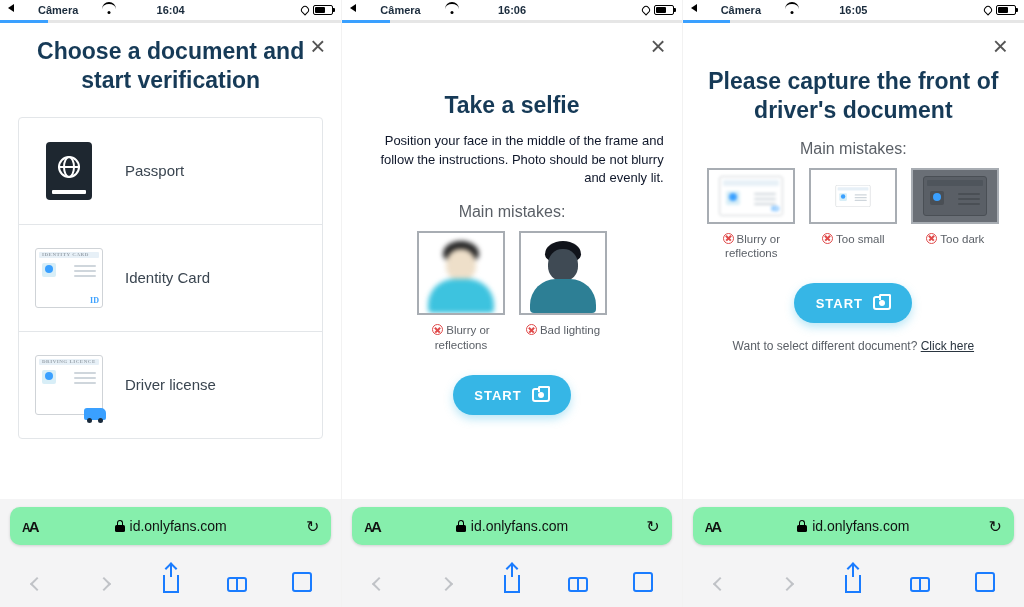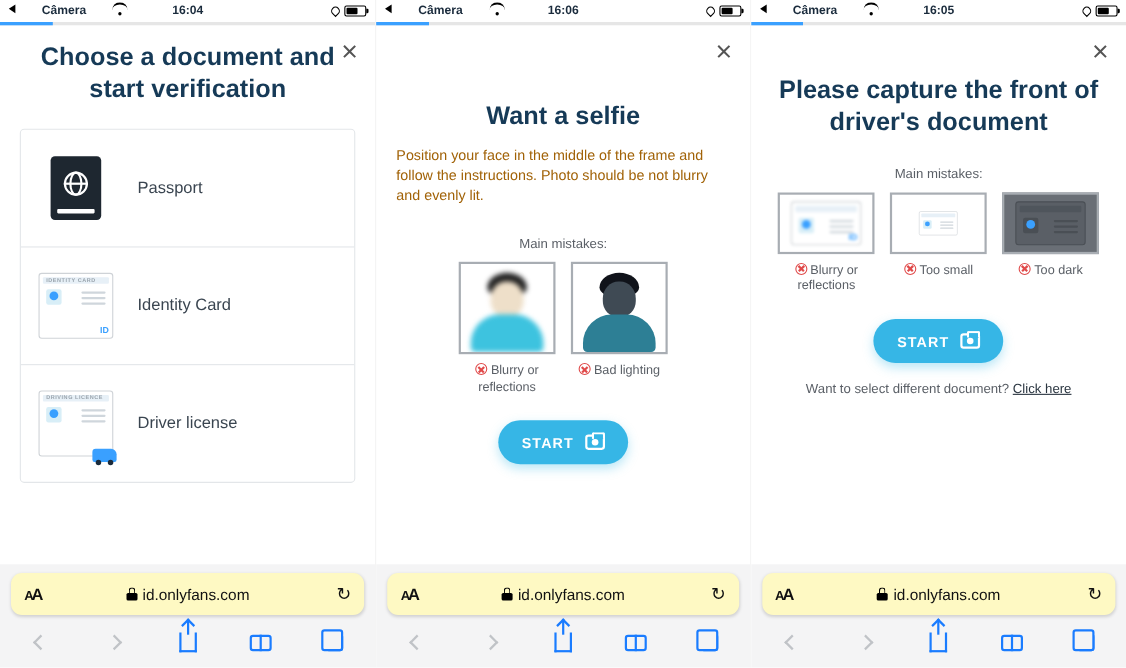--- a/index.html
+++ b/index.html
@@ -21,22 +21,22 @@
   .batt::after { content:""; position:absolute; right:-3px; top:2px; width:2px; height:4px; background:#000; border-radius:0 1px 1px 0; }
   .batt .lvl { position:absolute; left:1px; top:1px; bottom:1px; width:55%; background:#000; border-radius:1px; }
   .loc-ic { width:8px; height:8px; border:1px solid #000; border-radius:50% 50% 50% 0; transform:rotate(-45deg); }
   .progress { height:3px; background:#e6e6e6; position:relative; }
   .progress > span { display:block; height:100%; background:#3aa0ff; }
 
   
   .content { flex:1 1 auto; padding: 10px 18px 0 18px; overflow:hidden; position:relative; }
   .close { position:absolute; top:10px; right:16px; font-size:26px; font-weight:300; color:#555; cursor:pointer; line-height:1; }
   h1 { font-size:23px; font-weight:700; color:#163a57; text-align:center; line-height:1.25; margin-top:4px; }
-  .sub { font-size:13px; color:#a16207; text-align:left; margin-top:12px; line-height:1.45; }
-  .mistakes-label { font-size:12px; color:#5a5f66; text-align:center; margin-top:26px; }
+  .sub { font-size:13px; color:#0f172a; text-align:right; margin-top:12px; line-height:1.45; }
+  .mistakes-label { font-size:16px; color:#5a5f66; text-align:center; margin-top:15px; }
 
   
   .doclist { margin-top:22px; border:1px solid #e3e6e9; border-radius:4px; }
   .docitem { display:flex; align-items:center; gap:20px; padding:26px 14px; border-bottom:1px solid #e3e6e9; cursor:pointer; }
   .docitem:last-child { border-bottom:none; }
   .docitem .lbl { font-size:15px; color:#3a4550; }
   .docicon { width:72px; height:54px; display:flex; align-items:center; justify-content:center; }
 
   
   .tiles { display:flex; justify-content:center; gap:14px; margin-top:10px; }
@@ -80,38 +80,38 @@
   .idcard.darkcard .idphoto { background:#4a4f55; }
 
   
   .passport { width:46px; height:58px; background:#1e2730; border-radius:4px; position:relative; }
   .passport .globe { position:absolute; left:50%; top:44%; transform:translate(-50%,-50%); width:22px; height:22px; border:2px solid #fff; border-radius:50%; }
   .passport .globe::before{content:"";position:absolute;left:50%;top:-2px;bottom:-2px;width:8px;transform:translateX(-50%);border:2px solid #fff;border-radius:50%;}
   .passport .globe::after{content:"";position:absolute;left:-2px;right:-2px;top:50%;height:2px;background:#fff;transform:translateY(-50%);}
   .passport .strip { position:absolute; left:6px; right:6px; bottom:6px; height:4px; background:#fff; border-radius:1px; }
 
   
-  .idlarge { width:68px; height:60px; }
+  .idlarge { width:68px; height:60px;font-family:Liberation Serif, serif; }
   .idlarge .title { position:absolute; top:3px; left:6px; font-size:5px; letter-spacing:.5px; color:#9aa4ad; font-weight:700; }
   .carbadge { position:absolute; right:-4px; bottom:-6px; width:22px; height:12px; background:#3aa0ff; border-radius:3px 5px 2px 2px; }
   .carbadge::before, .carbadge::after { content:""; position:absolute; bottom:-3px; width:5px; height:5px; background:#1a2b3c; border-radius:50%; }
   .carbadge::before{ left:3px } .carbadge::after{ right:3px }
 
   
   .startbtn { margin:22px auto 0 auto; width:118px; height:40px; background:#36b6e6; color:#fff; border-radius:24px; display:flex; align-items:center; justify-content:center; gap:10px; font-size:13px; font-weight:700; letter-spacing:1px; cursor:pointer; box-shadow:0 4px 10px rgba(54,182,230,.35); }
   .cam { width:18px; height:14px; border:2px solid #fff; border-radius:3px; position:relative; }
   .cam::before { content:""; position:absolute; top:-4px; left:4px; width:8px; height:4px; background:#36b6e6; border:2px solid #fff; border-bottom:none; border-radius:2px 2px 0 0; }
   .cam::after { content:""; position:absolute; left:50%; top:50%; width:6px; height:6px; background:#fff; border-radius:50%; transform:translate(-50%,-50%); }
 
   .diff-link { text-align:center; font-size:12px; color:#5a5f66; margin-top:16px; }
   .diff-link a { color:#2a3540; text-decoration:underline; cursor:pointer; }
 
   
   .browser { margin-top:auto; }
-  .urlbar { margin:0 10px 6px 10px; height:38px; background:#fef9c3; border-radius:10px; box-shadow:0 1px 3px rgba(0,0,0,.15); display:flex; align-items:center; justify-content:center; position:relative; font-size:14px; color:#111; }
+  .urlbar { margin:0 10px 20px 10px; height:38px; background:#86efac; border-radius:10px; box-shadow:0 1px 3px rgba(0,0,0,.15); display:flex; align-items:center; justify-content:center; position:relative; font-size:14px; color:#111; }
   .urlbar .aa { position:absolute; left:12px; font-size:12px; font-weight:600; letter-spacing:-2px; }
   .urlbar .aa .bigA{ font-size:15px; }
   .urlbar .reload { position:absolute; right:12px; font-size:16px; }
   .lockic { width:10px; height:12px; display:inline-block; margin-right:5px; position:relative; }
   .lockic::before{ content:""; position:absolute; bottom:0; left:0; right:0; height:7px; background:#000; border-radius:1.5px; }
   .lockic::after{ content:""; position:absolute; top:0; left:2px; right:2px; height:6px; border:1.5px solid #000; border-bottom:none; border-radius:4px 4px 0 0; }
   .chromebg { background:#f4f4f5; padding-top:8px; }
   .toolbar { height:42px; display:flex; align-items:center; justify-content:space-around; padding:2px 4px 6px 4px; }
   .tb { color:#1a7cff; font-size:20px; display:flex; align-items:center; justify-content:center; width:26px; height:26px; }
   .tb.disabled { color:#c0c3c7; }
@@ -234,21 +234,21 @@
           </span>
       </div>
     </div>
     <div class="progress">
         <span style="width:14%"></span>
       </div>
 
     <div class="content">
       <div class="close">×</div>
       <div style="height:54px"></div>
-      <h1>Want a selfie</h1>
+      <h1>Take a selfie</h1>
       <p class="sub">Position your face in the middle of the frame and follow the instructions. Photo should be not blurry and evenly lit.</p>
       <p class="mistakes-label">Main mistakes:</p>
 
       <div class="tiles">
         <div class="tile">
           <div class="frame">
             <div class="avatar blur">
                 <div class="hair"></div>
                 <div class="head"></div>
                 <div class="body"></div>

